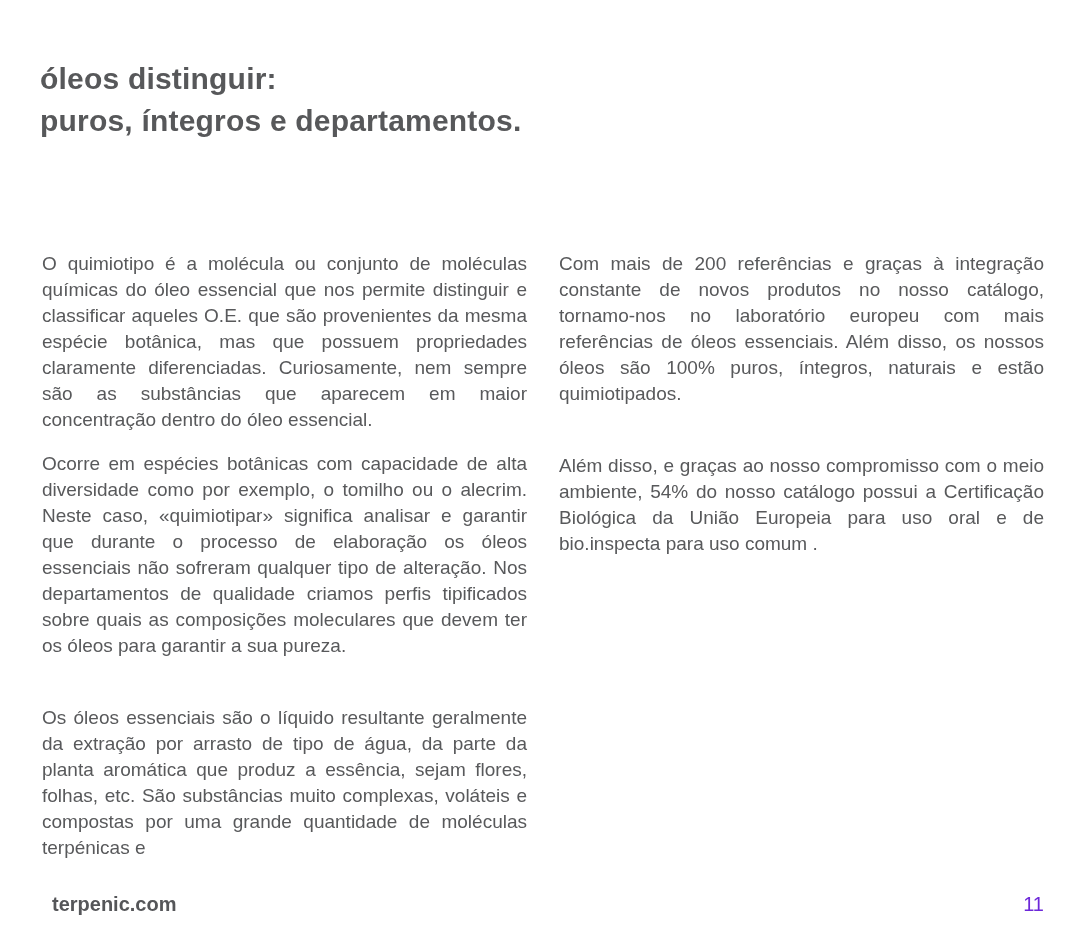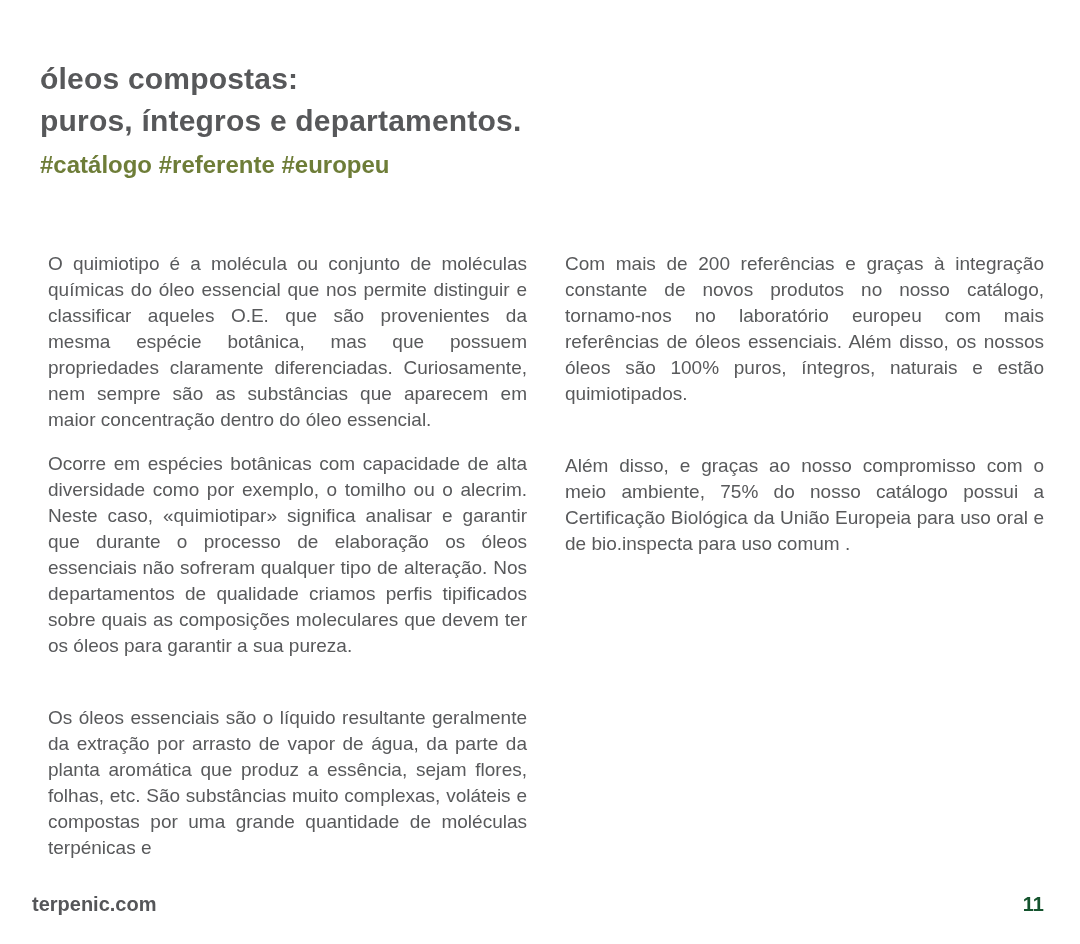--- a/index.html
+++ b/index.html
@@ -42,69 +42,68 @@
     top: 251px;
     width: 1004px;
     display: flex;
     gap: 30px;
   }
   .column {
     flex: 1 1 0;
     min-width: 0;
   }
   .column p {
-    margin: 0 0 18px 8px;
+    margin: 0 0 18px 2px;
     font-size: 19px;
     line-height: 26px;
     color: #58595b;
     text-align: justify;
   }
   .column p.gap-lg {
     margin-top: 46px;
   }
   .footer-site {
     position: absolute;
-    left: 32px;
+    left: 52px;
     top: 892px;
     font-size: 20px;
     font-weight: 700;
     color: #555659;
     line-height: 24px;
   }
   .page-number {
     position: absolute;
     right: 36px;
     top: 892px;
     font-size: 20px;
-    font-weight: 700;
-    color: #14532d;
+    font-weight: 400;
+    color: #6d28d9;
     line-height: 24px;
   }
 </style>
 </head>
 <body>
 
 <div class="page">
 
   <h1 class="title">
-    <span class="title-line">óleos compostas:</span>
+    <span class="title-line">óleos distinguir:</span>
     <span class="title-line">puros, íntegros e departamentos.</span>
   </h1>
 
-  <div class="hashtags">#catálogo #referente #europeu</div>
 
   <div class="columns">
     <div class="column">
       <p>O quimiotipo é a molécula ou conjunto de moléculas químicas do óleo essencial que nos permite distinguir e classificar aqueles O.E. que são provenientes da mesma espécie botânica, mas que possuem propriedades claramente diferenciadas. Curiosamente, nem sempre são as substâncias que aparecem em maior concentração dentro do óleo essencial.</p>
       <p>Ocorre em espécies botânicas com capacidade de alta diversidade como por exemplo, o tomilho ou o alecrim. Neste caso, «quimiotipar» significa analisar e garantir que durante o processo de elaboração os óleos essenciais não sofreram qualquer tipo de alteração. Nos departamentos de qualidade criamos perfis tipificados sobre quais as composições moleculares que devem ter os óleos para garantir a sua pureza.</p>
-      <p class="gap-lg">Os óleos essenciais são o líquido resultante geralmente da extração por arrasto de vapor de água, da parte da planta aromática que produz a essência, sejam flores, folhas, etc. São substâncias muito complexas, voláteis e compostas por uma grande quantidade de moléculas terpénicas e</p>
+      <p class="gap-lg">Os óleos essenciais são o líquido resultante geralmente da extração por arrasto de tipo de água, da parte da planta aromática que produz a essência, sejam flores, folhas, etc. São substâncias muito complexas, voláteis e compostas por uma grande quantidade de moléculas terpénicas e</p>
     </div>
     <div class="column">
       <p>Com mais de 200 referências e graças à integração constante de novos produtos no nosso catálogo, tornamo-nos no laboratório europeu com mais referências de óleos essenciais. Além disso, os nossos óleos são 100% puros, íntegros, naturais e estão quimiotipados.</p>
-      <p class="gap-lg">Além disso, e graças ao nosso compromisso com o meio ambiente, 75% do nosso catálogo possui a Certificação Biológica da União Europeia para uso oral e de bio.inspecta para uso comum .</p>
+      <p class="gap-lg">Além disso, e graças ao nosso compromisso com o meio ambiente, 54% do nosso catálogo possui a Certificação Biológica da União Europeia para uso oral e de bio.inspecta para uso comum .</p>
     </div>
   </div>
 
   <span class="footer-site">terpenic.com</span>
 
   <span class="page-number">11</span>
 
 </div>
 
 </body></html>

